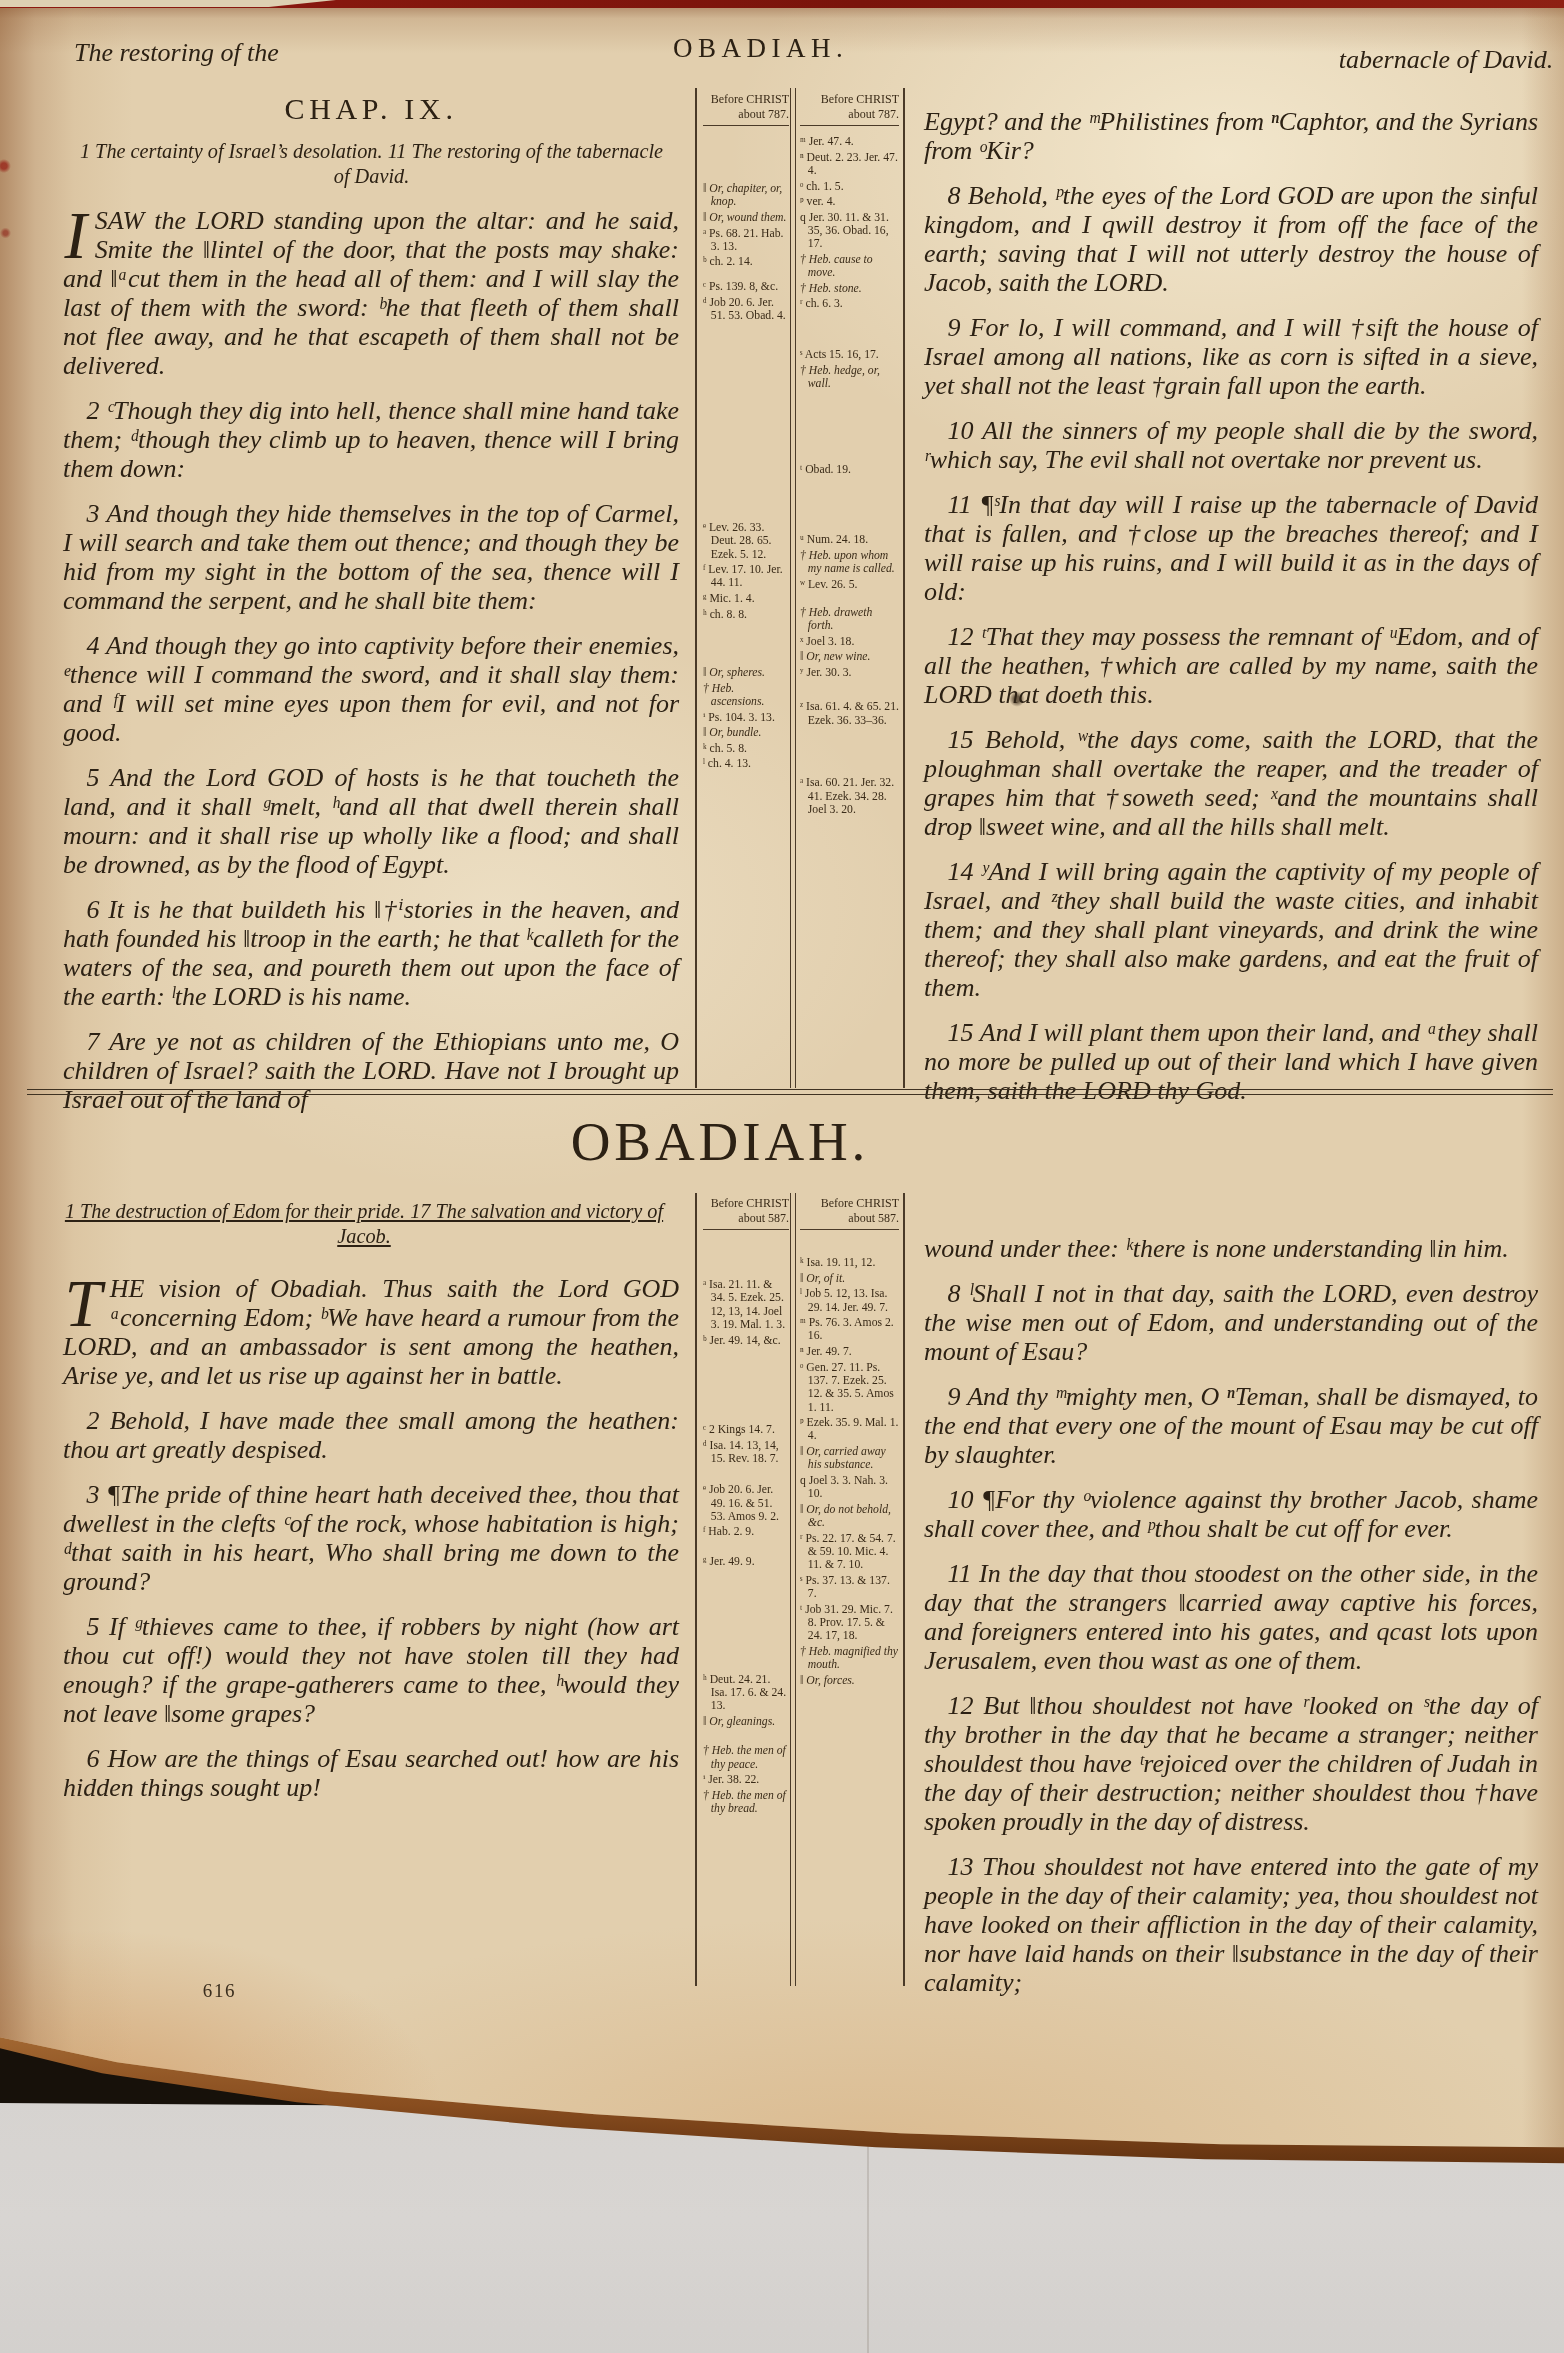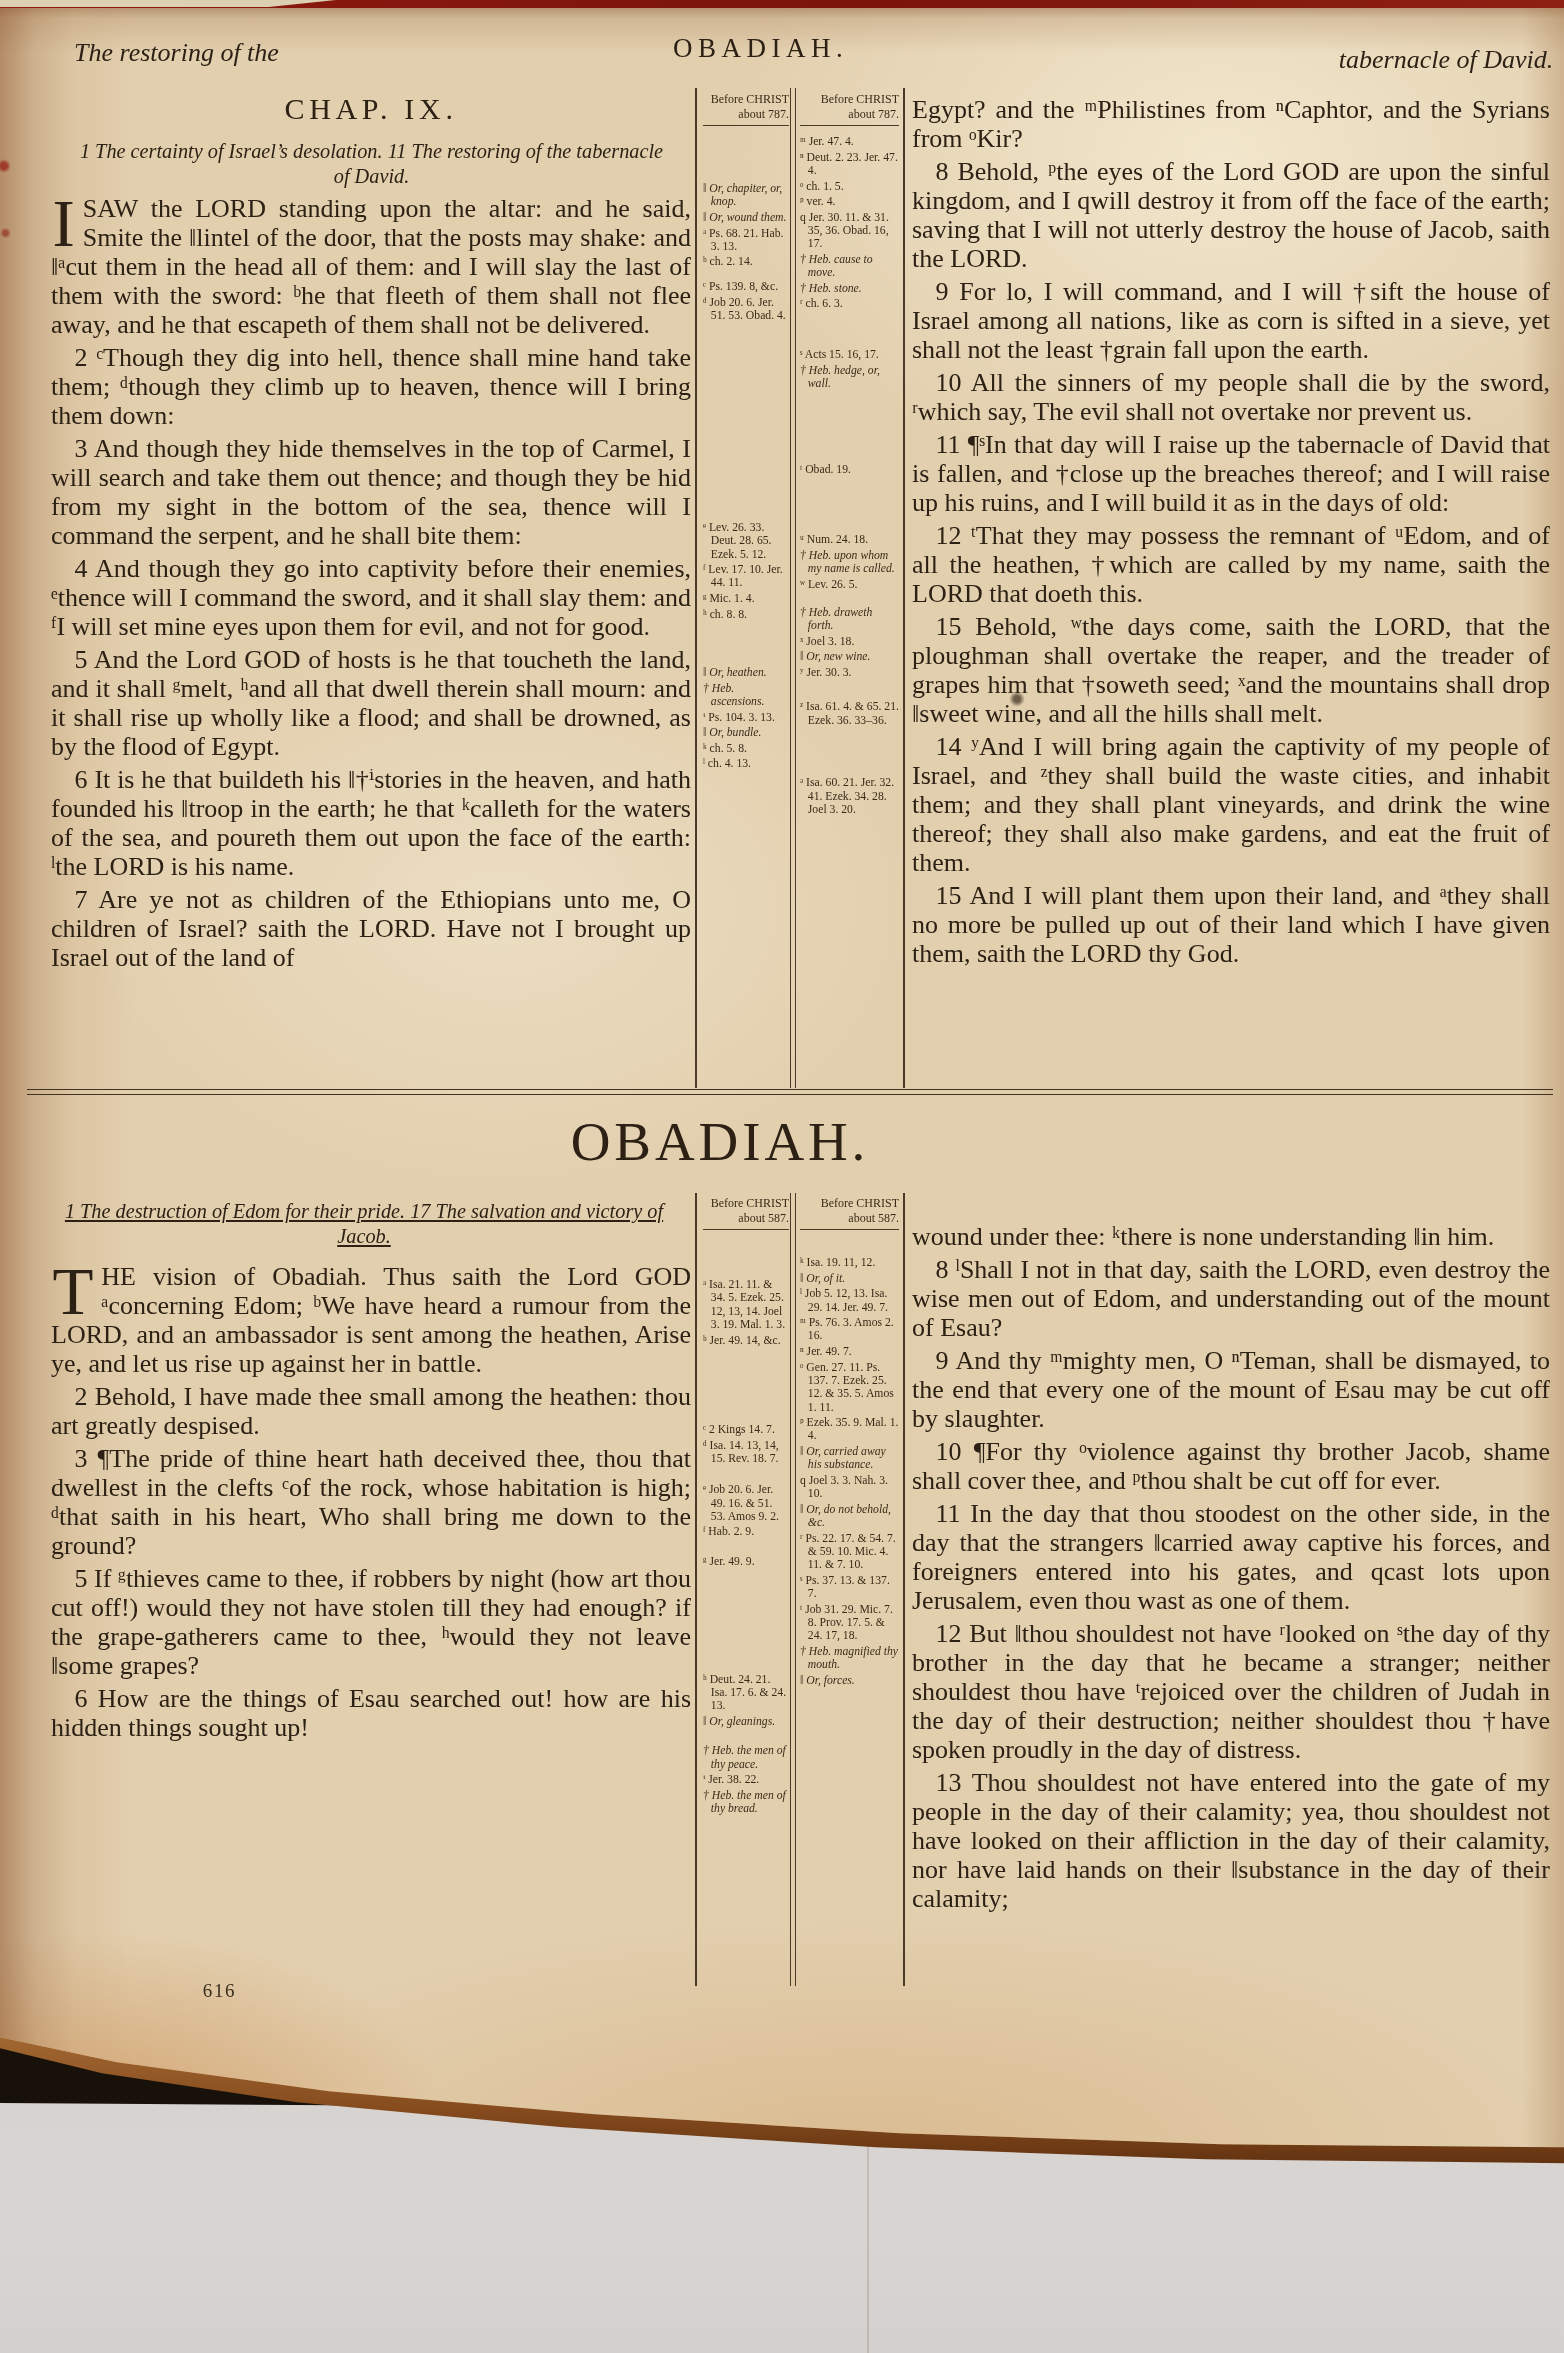--- a/index.html
+++ b/index.html
@@ -59,21 +59,21 @@
   .content{position:absolute;left:0;top:0;width:1565px;height:2354px;color:#2c2114;}
   .abs{position:absolute;}
 
   .running-head-side{font-style:italic;font-size:26px;white-space:nowrap;}
   .running-head-center{font-size:27px;letter-spacing:5.5px;white-space:nowrap;}
 
   .chap-heading{font-size:30px;letter-spacing:4.7px;text-align:center;}
   .summary{font-style:italic;font-size:20.3px;line-height:25px;text-align:center;}
 
   .text-col{font-size:26px;line-height:29px;text-align:justify;}
-  .text-col p.verse{margin:4px;text-indent:23.5px;}
+  .text-col p.verse{margin:16px;text-indent:23.5px;font-style:italic;}
   .text-col p.verse.cont,.text-col p.verse.opening{text-indent:0;}
   .dropcap{float:left;font-size:67px;line-height:55px;padding:2.3px 7.8px 0 1.6px;}
 
   .book-heading{font-size:55px;letter-spacing:3.9px;text-align:center;white-space:nowrap;}
 
   .refs-col{font-size:11.7px;line-height:13.3px;color:#3a2b18;overflow:hidden;}
   .refs-header{
     text-align:right;font-size:12px;line-height:15px;
     border-bottom:1.6px solid #4a3a28;padding-bottom:3.1px;margin-bottom:9px;
   }
@@ -130,21 +130,21 @@
           <div class="ref-entry">ᵇ ch. 2. 14.</div>
           <div style="height: 9.4px;"></div>
           <div class="ref-entry">ᶜ Ps. 139. 8, &amp;c.</div>
           <div class="ref-entry">ᵈ Job 20. 6. Jer. 51. 53. Obad. 4.</div>
           <div style="height: 196px;"></div>
           <div class="ref-entry">ᵉ Lev. 26. 33. Deut. 28. 65. Ezek. 5. 12.</div>
           <div class="ref-entry">ᶠ Lev. 17. 10. Jer. 44. 11.</div>
           <div class="ref-entry">ᵍ Mic. 1. 4.</div>
           <div class="ref-entry">ʰ ch. 8. 8.</div>
           <div style="height: 43px;"></div>
-          <div class="ref-entry em">‖ Or, heathen.</div>
+          <div class="ref-entry em">‖ Or, spheres.</div>
           <div class="ref-entry em">† Heb. ascensions.</div>
           <div class="ref-entry">ⁱ Ps. 104. 3. 13.</div>
           <div class="ref-entry em">‖ Or, bundle.</div>
           <div class="ref-entry">ᵏ ch. 5. 8.</div>
           <div class="ref-entry">ˡ ch. 4. 13.</div>
         </div>
     </div>
     <div class="abs refs-col" style="left:800px;top:92px;width:99px;height:992px;">
       <div class="refs-header">Before CHRIST about 787.</div>
       <div>

